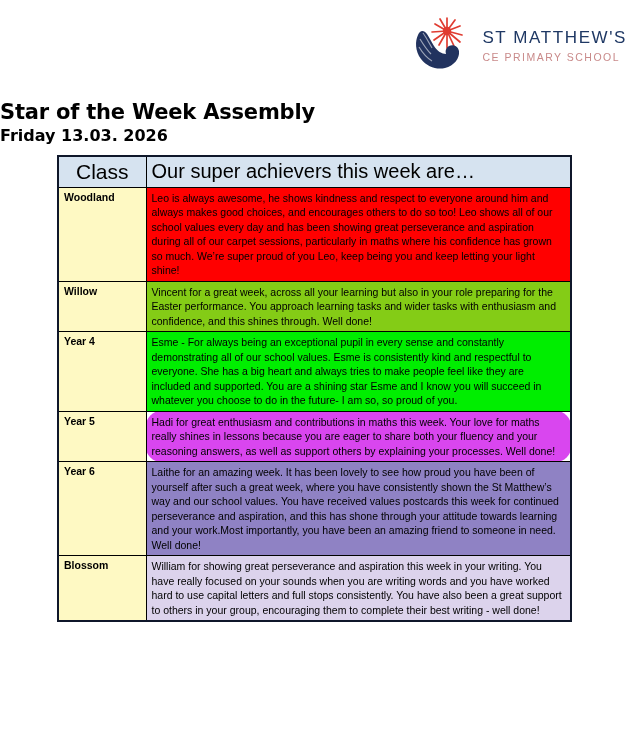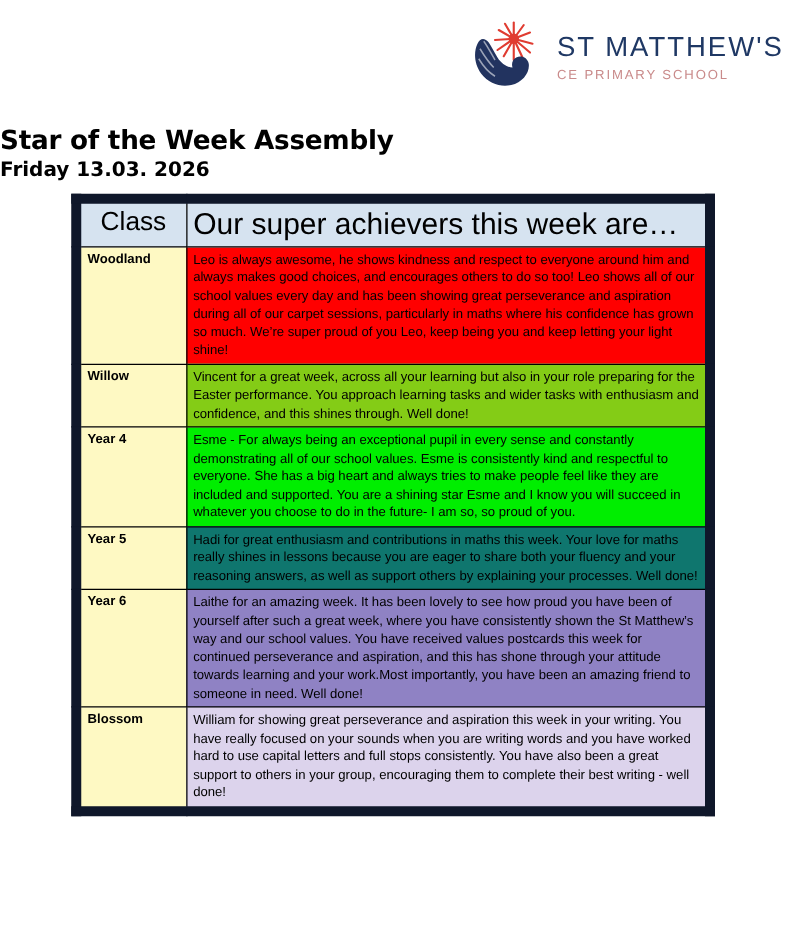--- a/index.html
+++ b/index.html
@@ -64,21 +64,21 @@
     right: 14px;
     top: 14px;
     height: 62px;
     display: flex;
     align-items: center;
     gap: 8px;
   }
   .sm-mark { width: 64px; height: 60px; flex: none; }
   .sm-words { display: flex; flex-direction: column; justify-content: center; }
   .sm-name {
-    font-size: 22px;
+    font-size: 17px;
     letter-spacing: 1.6px;
     color: #1F3864;
     font-family: "Liberation Sans", sans-serif;
     white-space: nowrap;
   }
   .sm-sub {
     font-size: 10.5px;
     letter-spacing: 1.5px;
     color: #C98A8A;
     margin-top: 3px;
@@ -105,42 +105,42 @@
   .table-wrap {
     position: absolute;
     left: 57px;
     top: 155px;
     width: 527px;
   }
   table.star-table {
     border-collapse: collapse;
     width: 515px;
     table-layout: fixed;
-    border: 8px solid #0f172a;
+    border: 2px solid #0f172a;
   }
   table.star-table td, table.star-table th {
     border: 1.6px solid #000000;
     vertical-align: top;
     padding: 3px 5px;
   }
   .col-class { width: 88px; }
 
   thead th {
     background: #D6E3F0;
     text-align: left;
     font-weight: normal;
   }
   th.hd-class {
     font-size: 21px;
     text-align: center;
     padding: 1px 4px 3px 4px;
     font-family: "Liberation Sans", sans-serif;
   }
   th.hd-desc {
-    font-size: 24px;
+    font-size: 20px;
     padding: 1px 8px 3px 8px;
     font-family: "Liberation Sans", sans-serif;
     margin-top: 8px;
   }
 
   td.class-cell {
     background: #fef9c3;
     font-size: 10.5px;
     font-weight: bold;
     padding-top: 4px;
@@ -214,21 +214,21 @@
         <tr>
           <td class="class-cell">Willow</td>
           <td class="desc-cell" style="background: #84cc16;">Vincent for a great week, across all your learning but also in your role preparing for the Easter performance. You approach learning tasks and wider tasks with enthusiasm and confidence, and this shines through. Well done!</td>
         </tr>
         <tr>
           <td class="class-cell">Year 4</td>
           <td class="desc-cell" style="background: rgb(0, 238, 0);">Esme - For always being an exceptional pupil in every sense and constantly demonstrating all of our school values. Esme is consistently kind and respectful to everyone. She has a big heart and always tries to make people feel like they are included and supported. You are a shining star Esme and I know you will succeed in whatever you choose to do in the future- I am so, so proud of you.</td>
         </tr>
         <tr>
           <td class="class-cell">Year 5</td>
-          <td class="desc-cell" style="background: #0f766e;">Hadi for great enthusiasm and contributions in maths this week. Your love for maths really shines in lessons because you are eager to share both your fluency and your reasoning answers, as well as support others by explaining your processes. Well done!</td>
+          <td class="desc-cell" style="background: #d946ef; border-radius: 15px;">Hadi for great enthusiasm and contributions in maths this week. Your love for maths really shines in lessons because you are eager to share both your fluency and your reasoning answers, as well as support others by explaining your processes. Well done!</td>
         </tr>
         <tr>
           <td class="class-cell">Year 6</td>
           <td class="desc-cell" style="background: rgb(143, 130, 196);">Laithe for an amazing week. It has been lovely to see how proud you have been of yourself after such a great week, where you have consistently shown the St Matthew’s way and our school values. You have received values postcards this week for continued perseverance and aspiration, and this has shone through your attitude towards learning and your work.Most importantly, you have been an amazing friend to someone in need.  Well done!</td>
         </tr>
         <tr>
           <td class="class-cell">Blossom</td>
           <td class="desc-cell" style="background: rgb(220, 211, 236);">William for showing great perseverance and aspiration this week in your writing. You have really focused on your sounds when you are writing words and you have worked hard to use capital letters and full stops consistently. You have also been a great support to others in your group, encouraging them to complete their best writing - well done!</td>
         </tr>
       </tbody>

